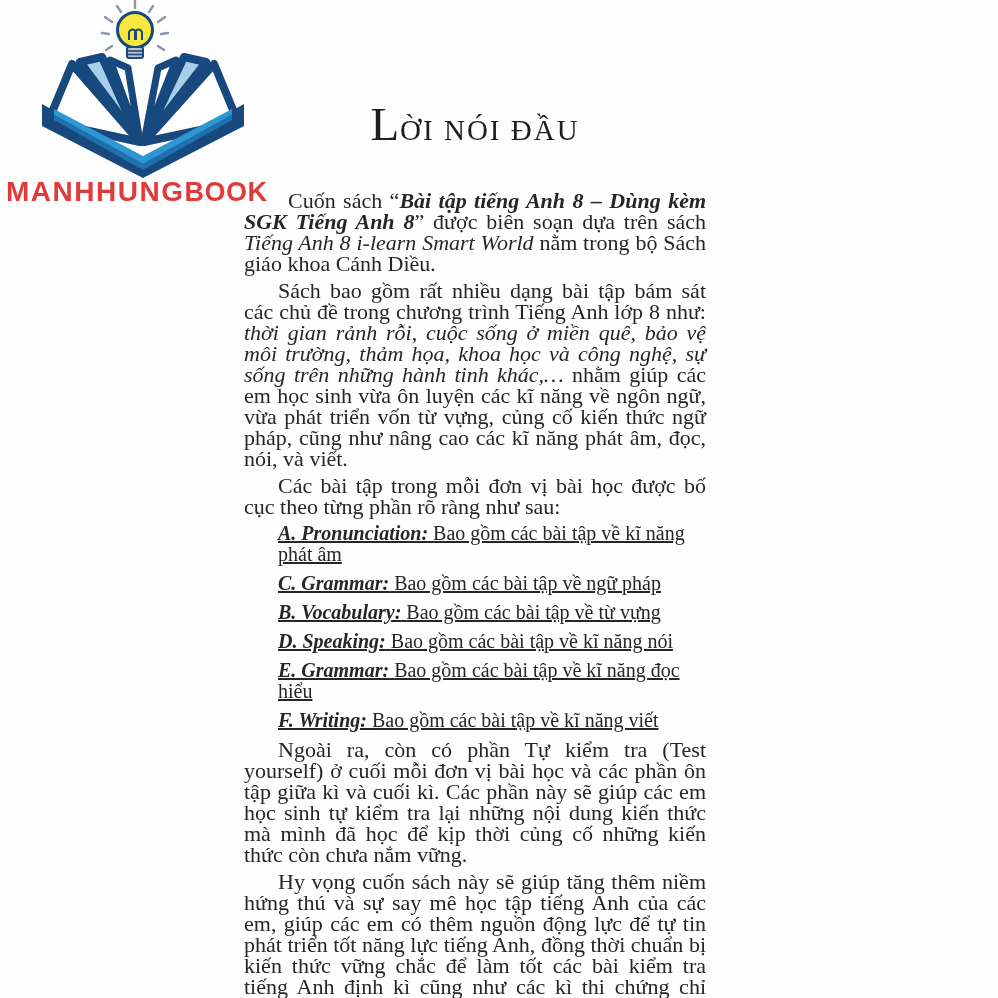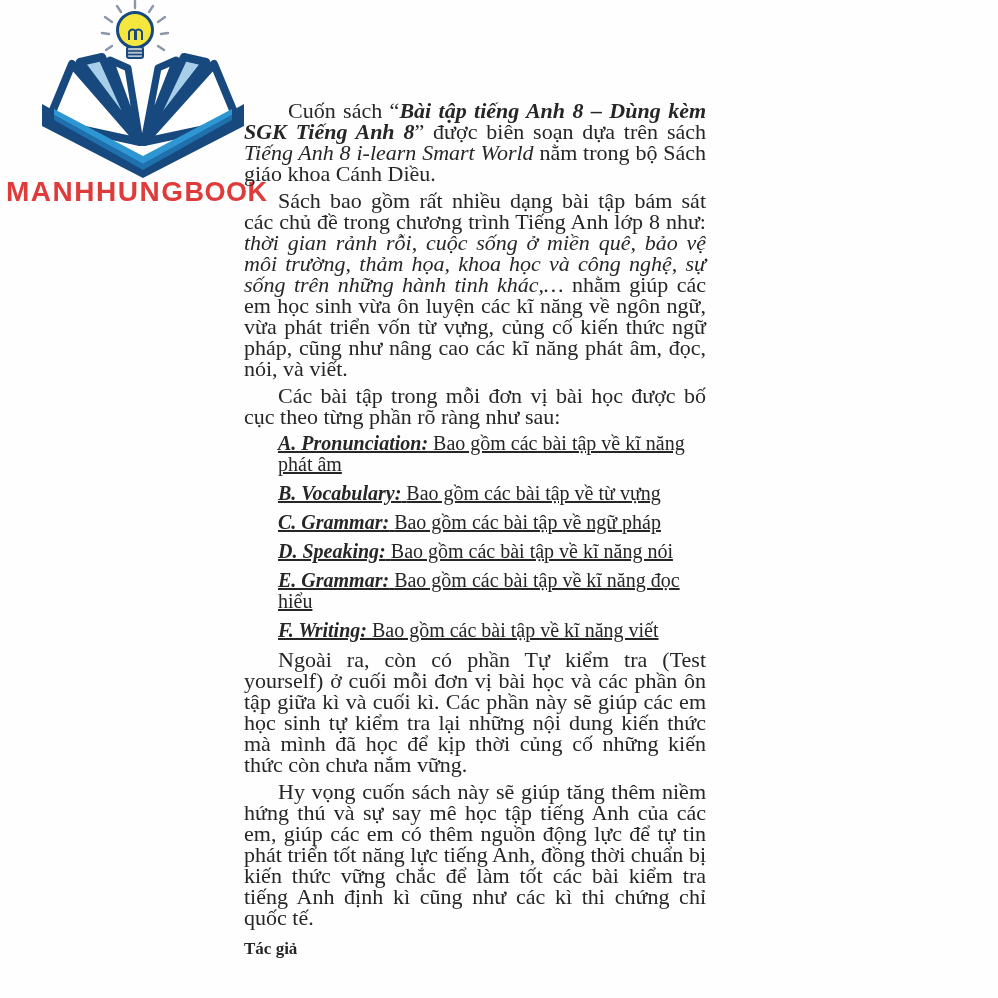--- a/index.html
+++ b/index.html
@@ -92,29 +92,30 @@
       <polygon points="14,63 103,112 192,63 192,68 103,118 14,68" fill="#1f71ae"></polygon>
     </svg>
 
     <div class="brand">
       <span class="brand-main">MANHHUNG</span>
         <span class="brand-suffix">BOOK</span>
     </div>
   </div>
 
   <div class="content">
+    <h1 class="title"><span class="initial">L</span><span>ỜI NÓI ĐẦU</span></h1>
 
     <p class="para p1"><span>Cuốn sách “</span><span class="bi">Bài tập tiếng Anh 8 – Dùng kèm SGK Tiếng Anh 8</span><span>” được biên soạn dựa trên sách </span><span class="i">Tiếng Anh 8 i-learn Smart World</span><span> nằm trong bộ Sách giáo khoa Cánh Diều.</span></p>
     <p class="para"><span>Sách bao gồm rất nhiều dạng bài tập bám sát các chủ đề trong chương trình Tiếng Anh lớp 8 như: </span><span class="i">thời gian rảnh rỗi, cuộc sống ở miền quê, bảo vệ môi trường, thảm họa, khoa học và công nghệ, sự sống trên những hành tinh khác,…</span><span> nhằm giúp các em học sinh vừa ôn luyện các kĩ năng về ngôn ngữ, vừa phát triển vốn từ vựng, củng cố kiến thức ngữ pháp, cũng như nâng cao các kĩ năng phát âm, đọc, nói, và viết.</span></p>
     <p class="para"><span>Các bài tập trong mỗi đơn vị bài học được bố cục theo từng phần rõ ràng như sau:</span></p>
 
     <div class="list">
       <p class="list-item"><span class="bi">A. Pronunciation:</span> <span>Bao gồm các bài tập về kĩ năng phát âm</span></p>
+      <p class="list-item"><span class="bi">C. Grammar:</span> <span>Bao gồm các bài tập về ngữ pháp</span></p>
       <p class="list-item"><span class="bi">B. Vocabulary:</span> <span>Bao gồm các bài tập về từ vựng</span></p>
-      <p class="list-item"><span class="bi">C. Grammar:</span> <span>Bao gồm các bài tập về ngữ pháp</span></p>
       <p class="list-item"><span class="bi">D. Speaking:</span> <span>Bao gồm các bài tập về kĩ năng nói</span></p>
       <p class="list-item"><span class="bi">E. Grammar:</span> <span>Bao gồm các bài tập về kĩ năng đọc hiểu</span></p>
       <p class="list-item"><span class="bi">F. Writing:</span> <span>Bao gồm các bài tập về kĩ năng viết</span></p>
     </div>
 
     <p class="para"><span>Ngoài ra, còn có phần Tự kiểm tra (Test yourself) ở cuối mỗi đơn vị bài học và các phần ôn tập giữa kì và cuối kì. Các phần này sẽ giúp các em học sinh tự kiểm tra lại những nội dung kiến thức mà mình đã học để kịp thời củng cố những kiến thức còn chưa nắm vững.</span></p>
     <p class="para"><span>Hy vọng cuốn sách này sẽ giúp tăng thêm niềm hứng thú và sự say mê học tập tiếng Anh của các em, giúp các em có thêm nguồn động lực để tự tin phát triển tốt năng lực tiếng Anh, đồng thời chuẩn bị kiến thức vững chắc để làm tốt các bài kiểm tra tiếng Anh định kì cũng như các kì thi chứng chỉ quốc tế.</span></p>
     <p class="signature">Tác giả</p>
   </div>
 

